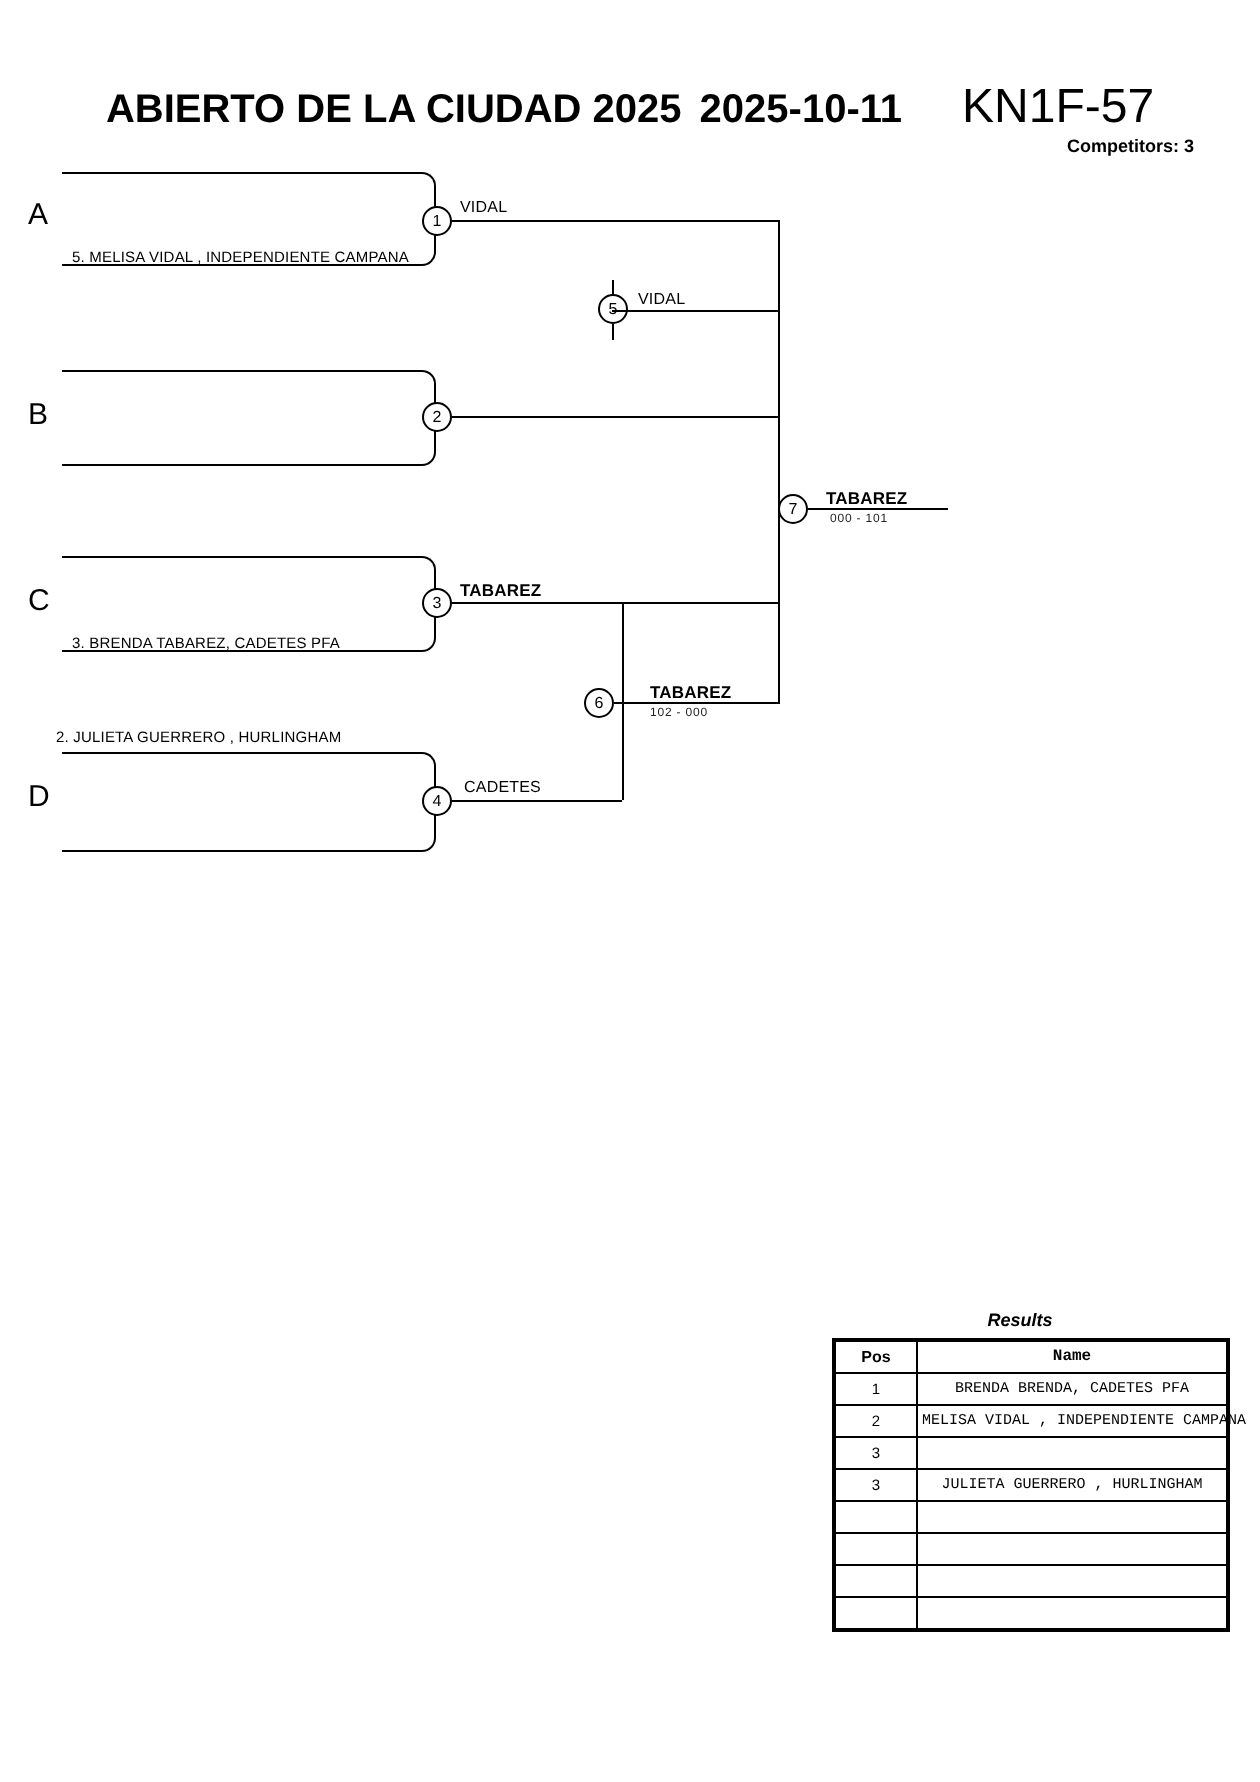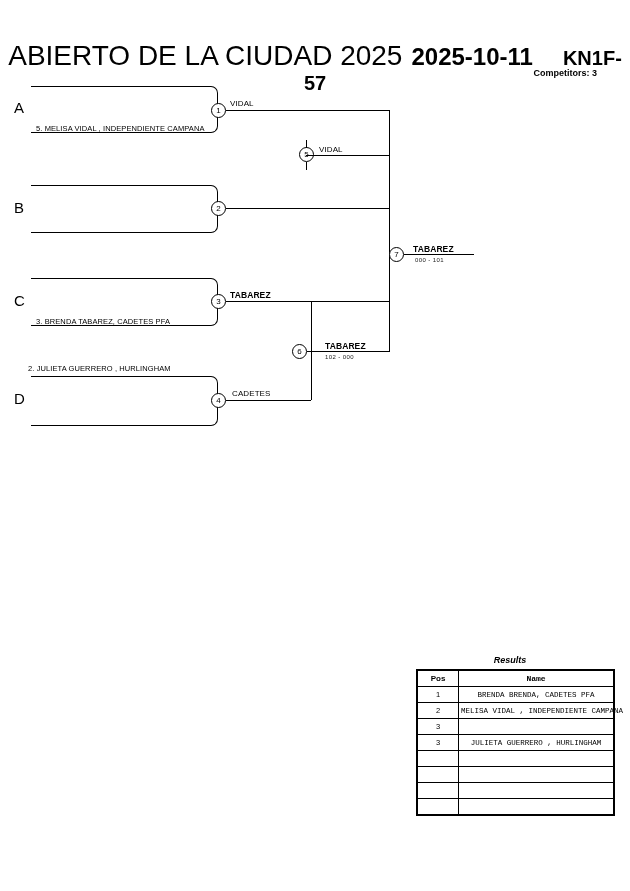--- a/index.html
+++ b/index.html
@@ -6,23 +6,23 @@
   html,body{margin:0;padding:0;background:#ffffff;}
   body{
     width:630px;height:891px;position:relative;overflow:hidden;
     font-family:"Liberation Sans","DejaVu Sans",sans-serif;
     color:#000;
   }
   #sheet{position:absolute;left:0;top:0;width:630px;height:891px;}
 
   
   .hdr{position:absolute;left:0;top:40px;width:630px;text-align:center;}
-  .hdr-title{font-size:28px;font-weight:normal;}
-  .hdr-date{font-size:24px;font-weight:bold;margin-left:9px;}
-  .hdr-cat{font-size:20px;font-weight:bold;margin-left:30px;margin-top:45px;}
+  .hdr-title{font-size:20px;font-weight:bold;}
+  .hdr-date{font-size:20px;font-weight:bold;margin-left:9px;}
+  .hdr-cat{font-size:24px;font-weight:normal;margin-left:30px;margin-top:45px;}
   .competitors{
     position:absolute;right:33px;top:68px;
     font-size:9px;font-weight:bold;text-align:right;white-space:nowrap;
   }
 
   
   .ln{position:absolute;background:#000;}
   .h{height:1px;}
   .v{width:1px;}
 

